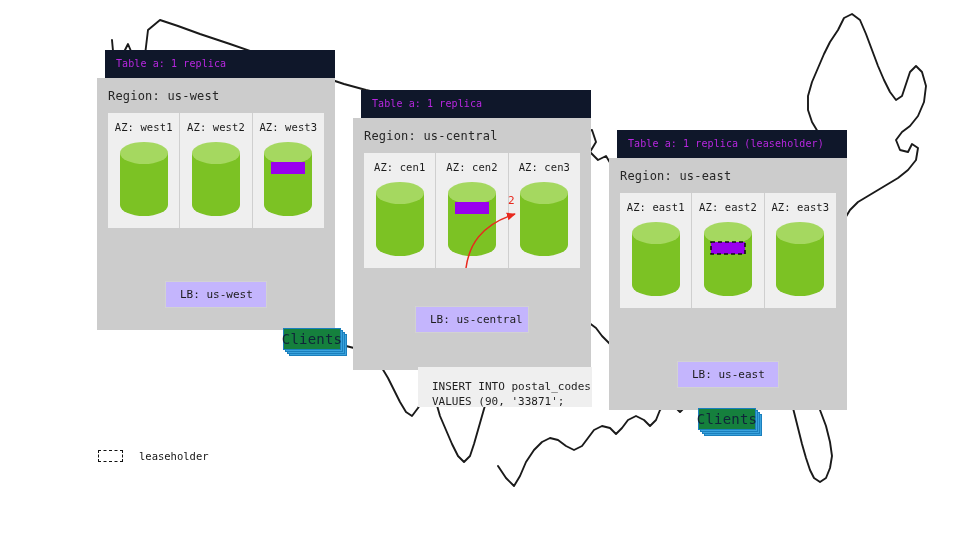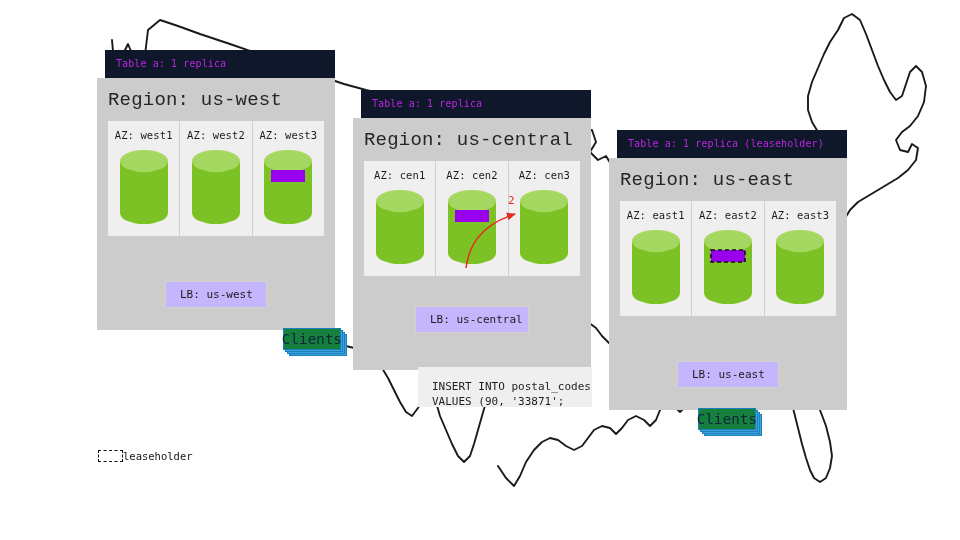--- a/index.html
+++ b/index.html
@@ -40,25 +40,24 @@
     white-space: nowrap;
     margin-left: 8px;
   }
   .region-body {
     background: #cccccc;
     padding: 0;
     position: relative;
   }
   .region-title {
     color: #262626;
-    font-size: 19px;
+    font-size: 12px;
     padding: 11px 6px 10px 11px;
     letter-spacing: 0.2px;
     white-space: nowrap;
-    font-family: Liberation Mono, monospace;
   }
   .az-strip {
     display: flex;
     background: #efefef;
     margin: 0 11px;
   }
   .az-cell {
     flex: 1 1 0;
     position: relative;
     box-sizing: border-box;
@@ -149,21 +148,21 @@
     color: #e8291e;
     font-size: 11px;
     font-family: "DejaVu Sans Mono", "Liberation Mono", monospace;
   }
 
   
   #legend {
     position: absolute;
     display: flex;
     align-items: center;
-    gap: 0;
+    gap: 16px;
   }
   #legend .swatch {
     width: 25px;
     height: 12px;
     border: 1.6px dashed #111111;
     box-sizing: border-box;
     background: transparent;
   }
   #legend .legend-text {
     font-size: 10.5px;

